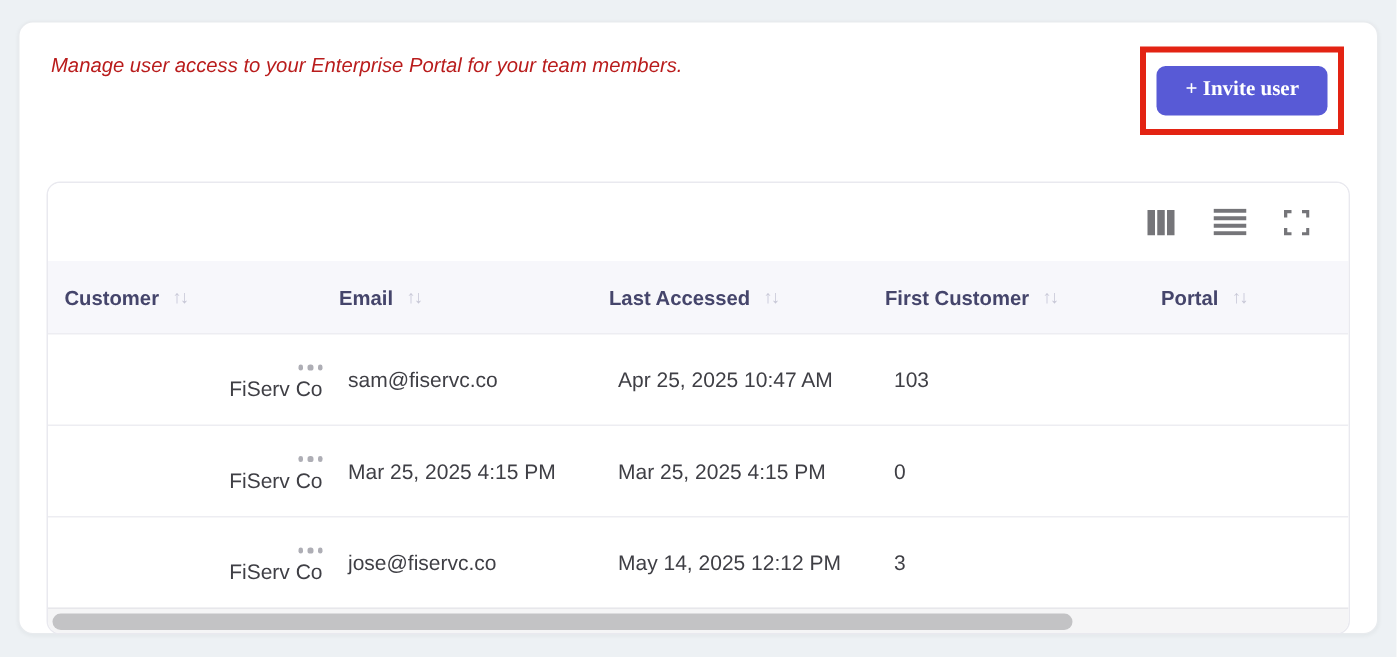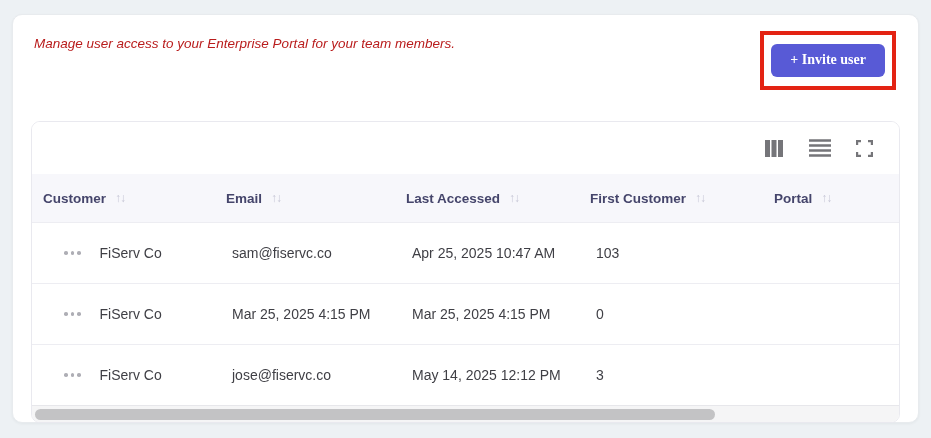--- a/index.html
+++ b/index.html
@@ -111,22 +111,23 @@
   .trow {
     height: 61px;
     border-top: 1px solid #ededf2;
     background: #ffffff;
     font-size: 14px;
     color: #3f3f45;
   }
   .td { padding-left: 17px; }
   .td-customer {
     display: flex;
-    align-items: center;
+    align-items: flex-end;
     padding-left: 32px;
+    flex-direction: column;
   }
   .dots-btn {
     background: none;
     border: none;
     display: flex;
     gap: 3px;
     padding: 4px 0;
     cursor: pointer;
   }
   .dots-btn i {

